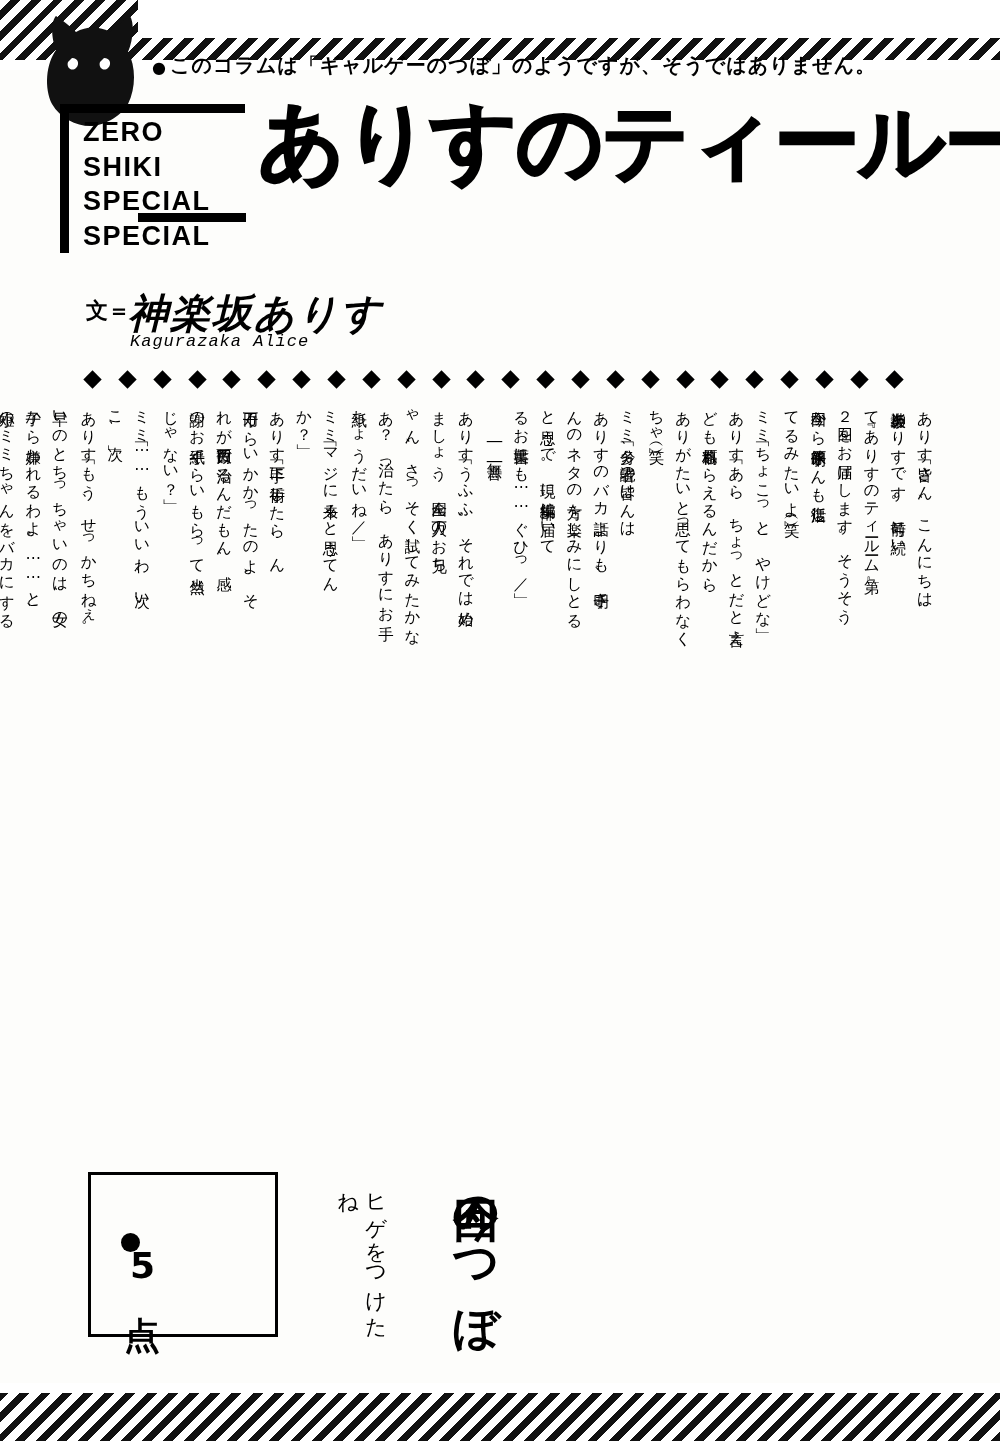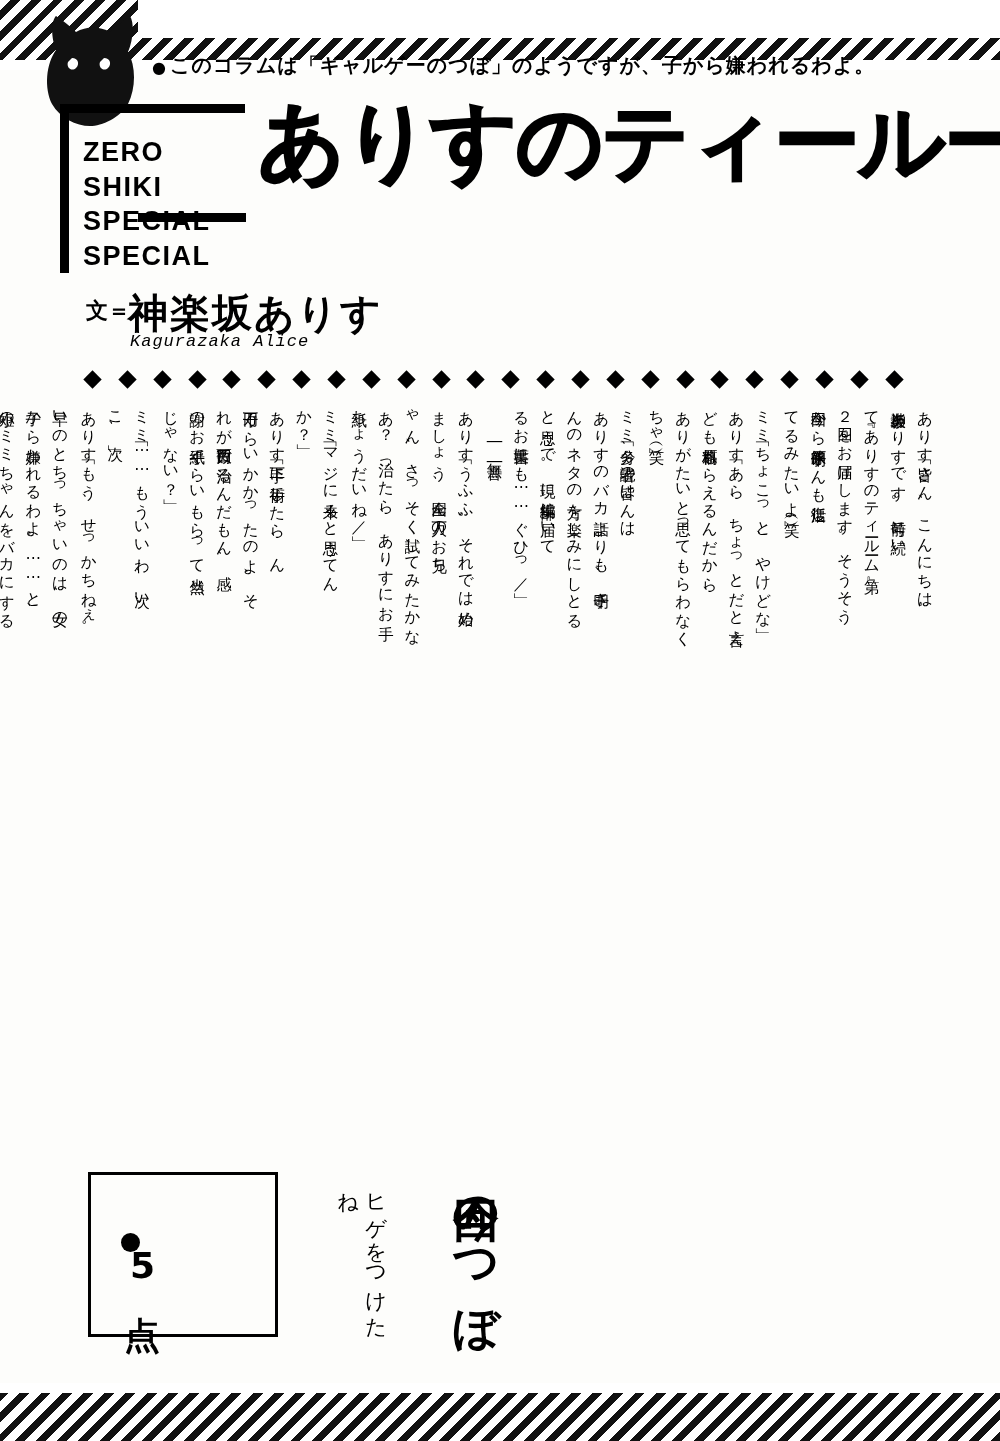--- a/index.html
+++ b/index.html
@@ -67,21 +67,21 @@
     height: 112px;
   }
 
   #zero-shiki-box {
     position: absolute;
     top: 104px;
     left: 60px;
     width: 185px;
     border-left: 9px solid #000;
     border-top: 9px solid #000;
-    padding: 22px 0 0 14px;
+    padding: 2px 0 0 14px;
     box-sizing: border-box;
   }
   #zero-shiki-box div {
     font-family: "Liberation Sans", sans-serif;
     font-weight: bold;
     font-size: 27px;
     line-height: 1.28;
     letter-spacing: 1.5px;
     color: #000;
   }
@@ -119,20 +119,21 @@
   }
   #byline-name {
     position: absolute;
     top: 286px;
     left: 128px;
     font-size: 40px;
     font-weight: bold;
     letter-spacing: 2px;
     color: #000;
     white-space: nowrap;
+    font-style: italic;
   }
   #byline-romaji {
     position: absolute;
     top: 332px;
     left: 130px;
     font-family: Liberation Mono, monospace;
     font-style: italic;
     font-size: 17px;
     letter-spacing: 1px;
     color: #000;
@@ -263,21 +264,21 @@
   <div class="stripe-mask" style="left:138px; top:0; width:862px; height:38px;"></div>
   <div class="stripe-mask" style="left:0; top:60px; width:1000px; height:10px;"></div>
 
   <svg id="cat-silhouette" viewBox="0 0 96 112">
     <path fill="#111" d="M14 36 C8 20 10 6 14 2 C20 6 28 12 34 18 C44 12 58 12 68 18 C74 12 82 6 88 2 C92 8 92 24 86 38 C94 52 94 74 86 90 C78 104 60 112 48 112 C34 112 18 104 10 90 C2 74 4 50 14 36 Z"></path>
     <path fill="#fff" d="M30 44 C36 44 38 50 34 54 C30 58 24 54 26 48 Z"></path>
     <path fill="#fff" d="M62 44 C68 44 70 50 66 54 C62 58 56 54 58 48 Z"></path>
   </svg>
 
   <div id="tagline-dot">●</div>
-  <div id="header-tagline">このコラムは「ギャルゲーのつぼ」のようですが、子から嫌われるわよ。</div>
+  <div id="header-tagline">このコラムは「ギャルゲーのつぼ」のようですが、そうではありません。</div>
 
   <div id="zero-shiki-box">
     <div>ZERO SHIKI</div>
     <div>SPECIAL</div>
     <div>SPECIAL</div>
   </div>
   <div id="zero-shiki-underline"></div>
 
   <div id="main-title">ありすのティールーム</div>
 

